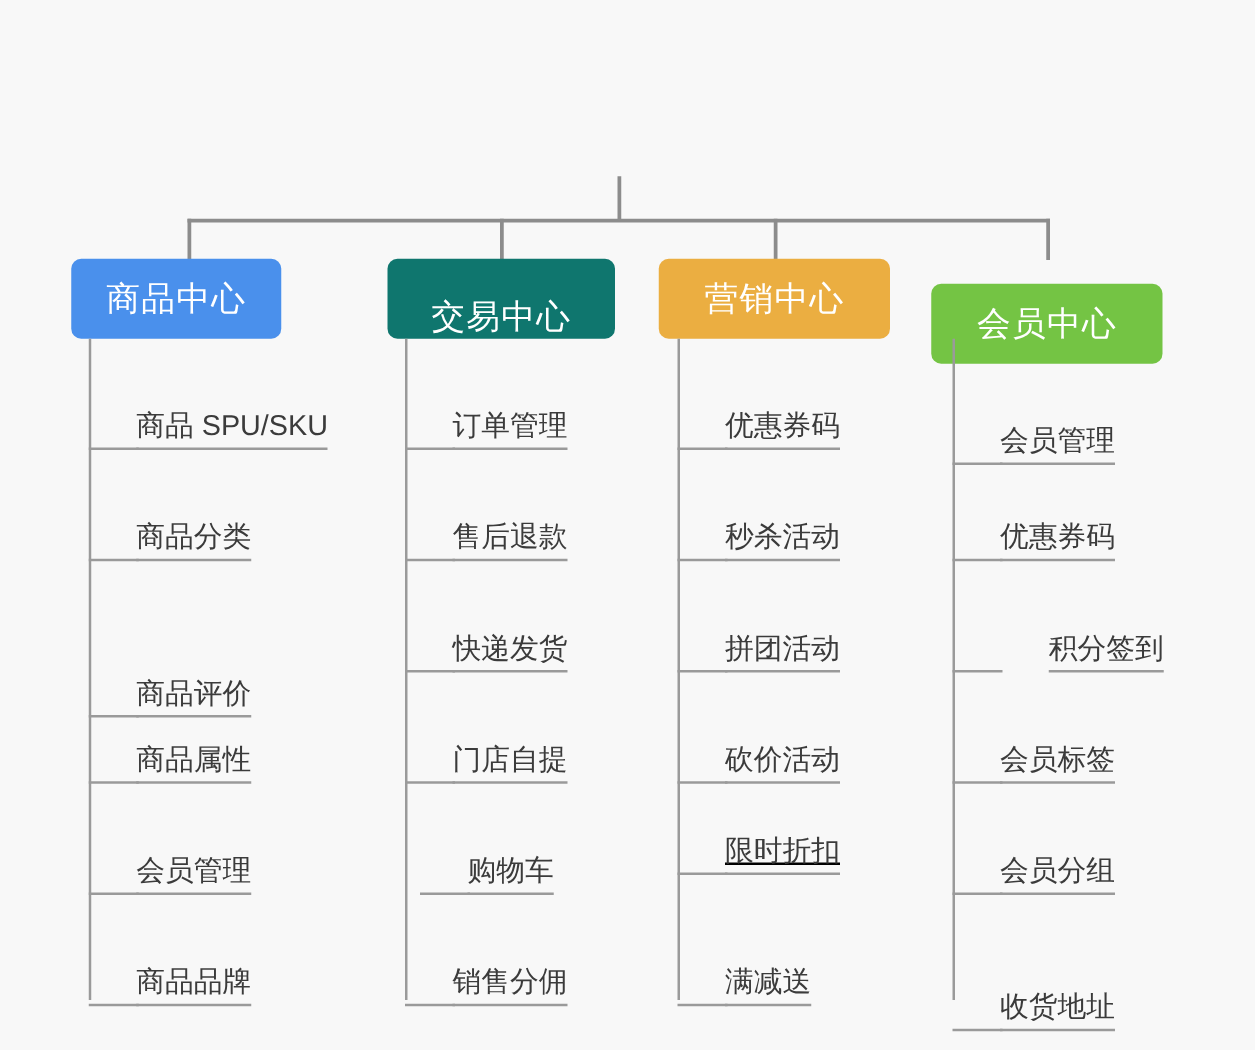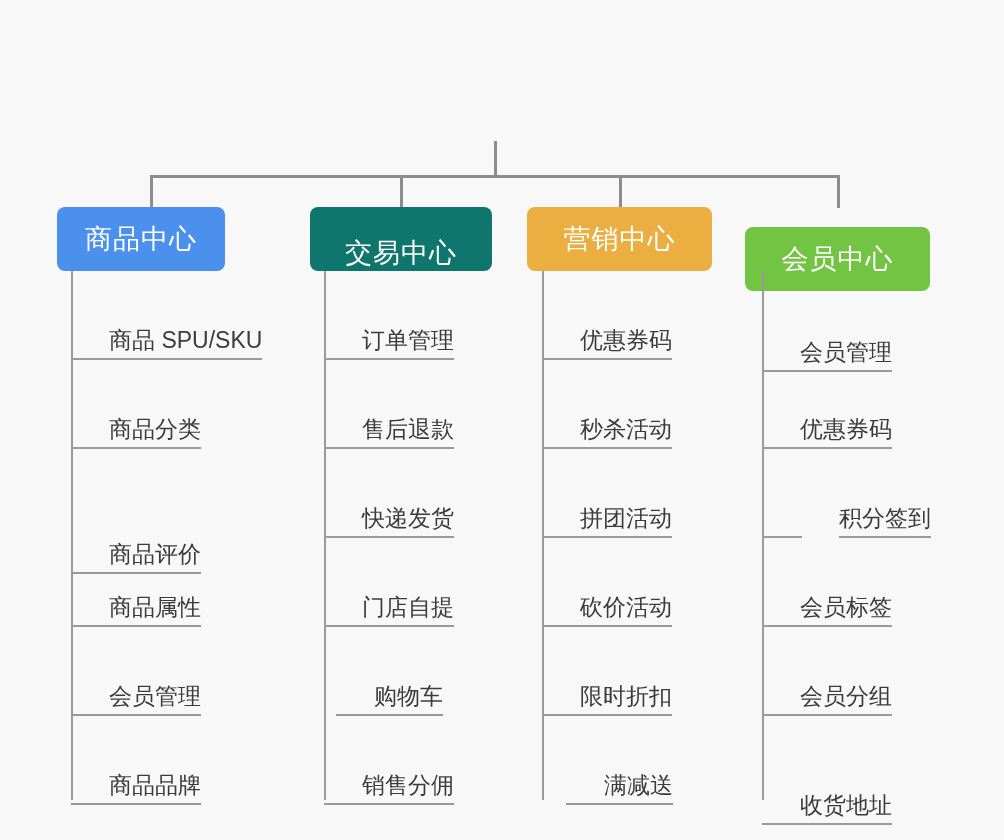--- a/index.html
+++ b/index.html
@@ -245,25 +245,25 @@
           <span class="leaf-label">秒杀活动</span>
         </div>
         <div class="leaf-item" style="top: 178px;">
           <div class="leaf-underline"></div>
           <span class="leaf-label">拼团活动</span>
         </div>
         <div class="leaf-item" style="top: 267px;">
           <div class="leaf-underline"></div>
           <span class="leaf-label">砍价活动</span>
         </div>
-        <div class="leaf-item" style="top: 356px;">
+        <div class="leaf-item" style="top: 340px; text-decoration: underline;">
           <div class="leaf-underline"></div>
           <span class="leaf-label">限时折扣</span>
         </div>
-        <div class="leaf-item" style="top: 445px; margin-left: 24px;">
+        <div class="leaf-item" style="top: 445px;">
           <div class="leaf-underline"></div>
           <span class="leaf-label">满减送</span>
         </div>
       </div>
       <div class="conn conn-v-branch" style="left: 837px;"></div>
       <div class="branch-node" style="left: 745px; width: 185px; background: rgb(116, 196, 68); margin-top: 20px;">
         <span>会员中心</span>
       </div>
       <div class="leaf-col" style="left: 762px;">
         <div class="leaf-spine"></div>

